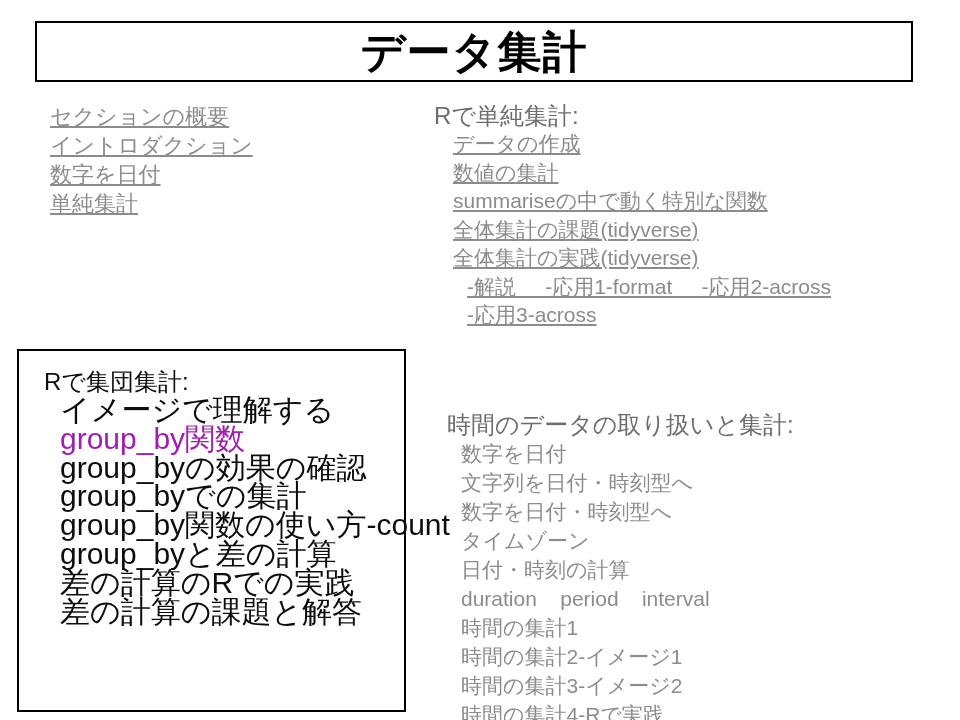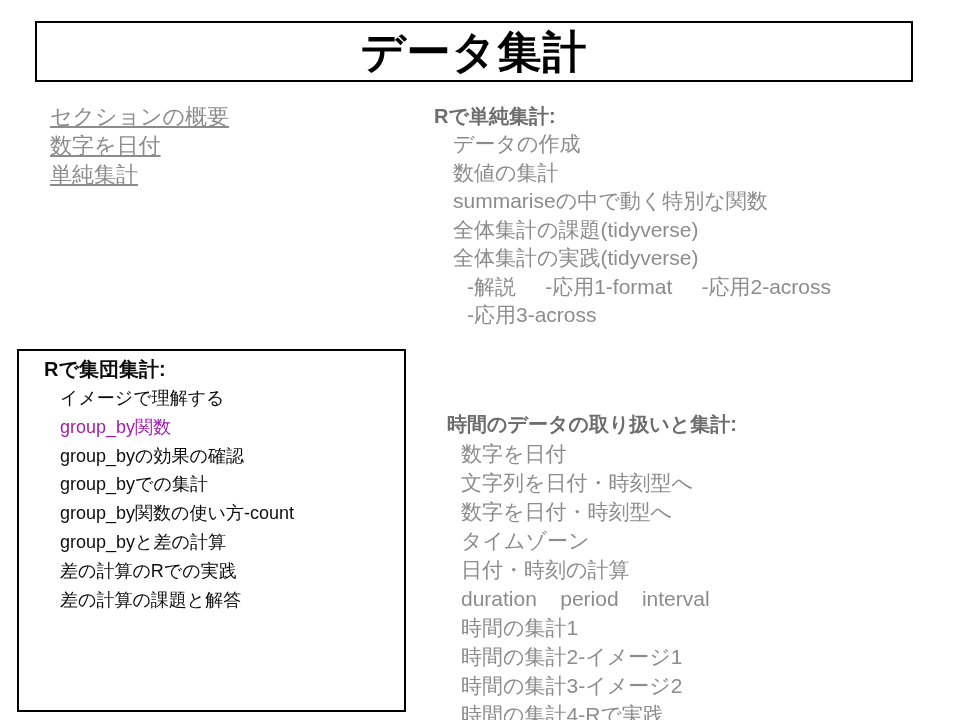--- a/index.html
+++ b/index.html
@@ -23,53 +23,54 @@
     letter-spacing:1px;white-space:nowrap;line-height:1;
   }
   
   .outline{
     position:absolute;left:50px;top:88px;
     color:#8C8C8C;font-size:22px;line-height:29px;white-space:nowrap;text-decoration:underline;
   }
   
   .sec{position:absolute;white-space:nowrap;}
   .sec-heading{
-    font-size:20px;font-weight:bold;color:#6D6D6D;line-height:28px;white-space:nowrap;
+    font-size:24px;font-weight:normal;color:#6D6D6D;line-height:28px;white-space:nowrap;
   }
   .sec-items{color:#8C8C8C;font-size:21px;}
   .sec-simple{left:434px;top:88px;}
-  .sec-simple .sec-items{padding-left:19px;line-height:28.5px;}
+  .sec-simple .sec-items{padding-left:19px;line-height:28.5px;text-decoration:underline;}
   .sec-simple .sub{margin-left:14px;}
   .sec-time{left:447px;top:396px;}
   .sec-time .sec-heading{line-height:29px;}
   .sec-time .sec-items{padding-left:14px;line-height:29px;}
   .pre{white-space:pre;}
   
   .group-box{
     position:absolute;left:17px;top:335px;width:389px;height:363px;
     border:2px solid #000000;box-sizing:border-box;
-    padding:4px 0 0 25px;background:#ffffff;white-space:nowrap;
+    padding:16px 0 0 25px;background:#ffffff;white-space:nowrap;
   }
   .group-box .sec-heading{color:#0D0D0D;line-height:29px;}
   .group-box .sec-items{
-    color:#0D0D0D;font-size:18px;line-height:28.8px;padding-left:16px;
+    color:#0D0D0D;font-size:30px;line-height:28.8px;padding-left:16px;
   }
   .group-box .hl{color:#a21caf;}
 </style>
 </head>
 <body>
 
 <div class="slide">
 
   <div class="title-box">
     <span class="title-text">データ集計</span>
   </div>
 
   <div class="outline">
     <div>セクションの概要</div>
+    <div>イントロダクション</div>
     <div>数字を日付</div>
     <div>単純集計</div>
   </div>
 
   <div class="sec sec-simple">
     <div class="sec-heading">Rで単純集計:</div>
     <div class="sec-items">
       <div>データの作成</div>
       <div>数値の集計</div>
       <div>summariseの中で動く特別な関数</div>

